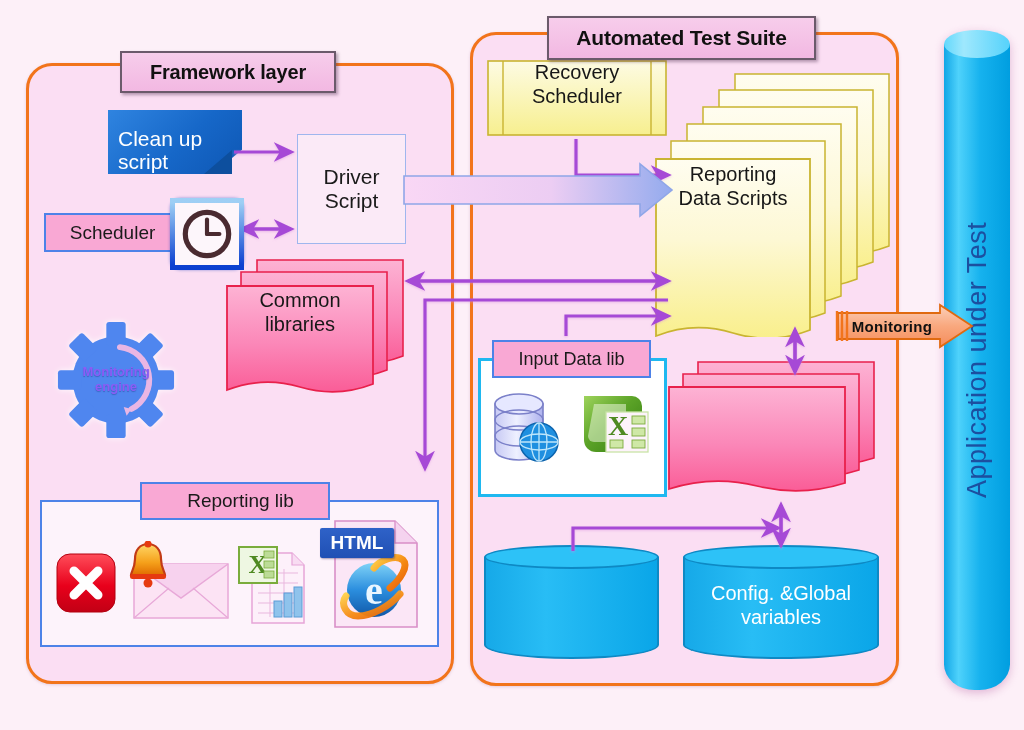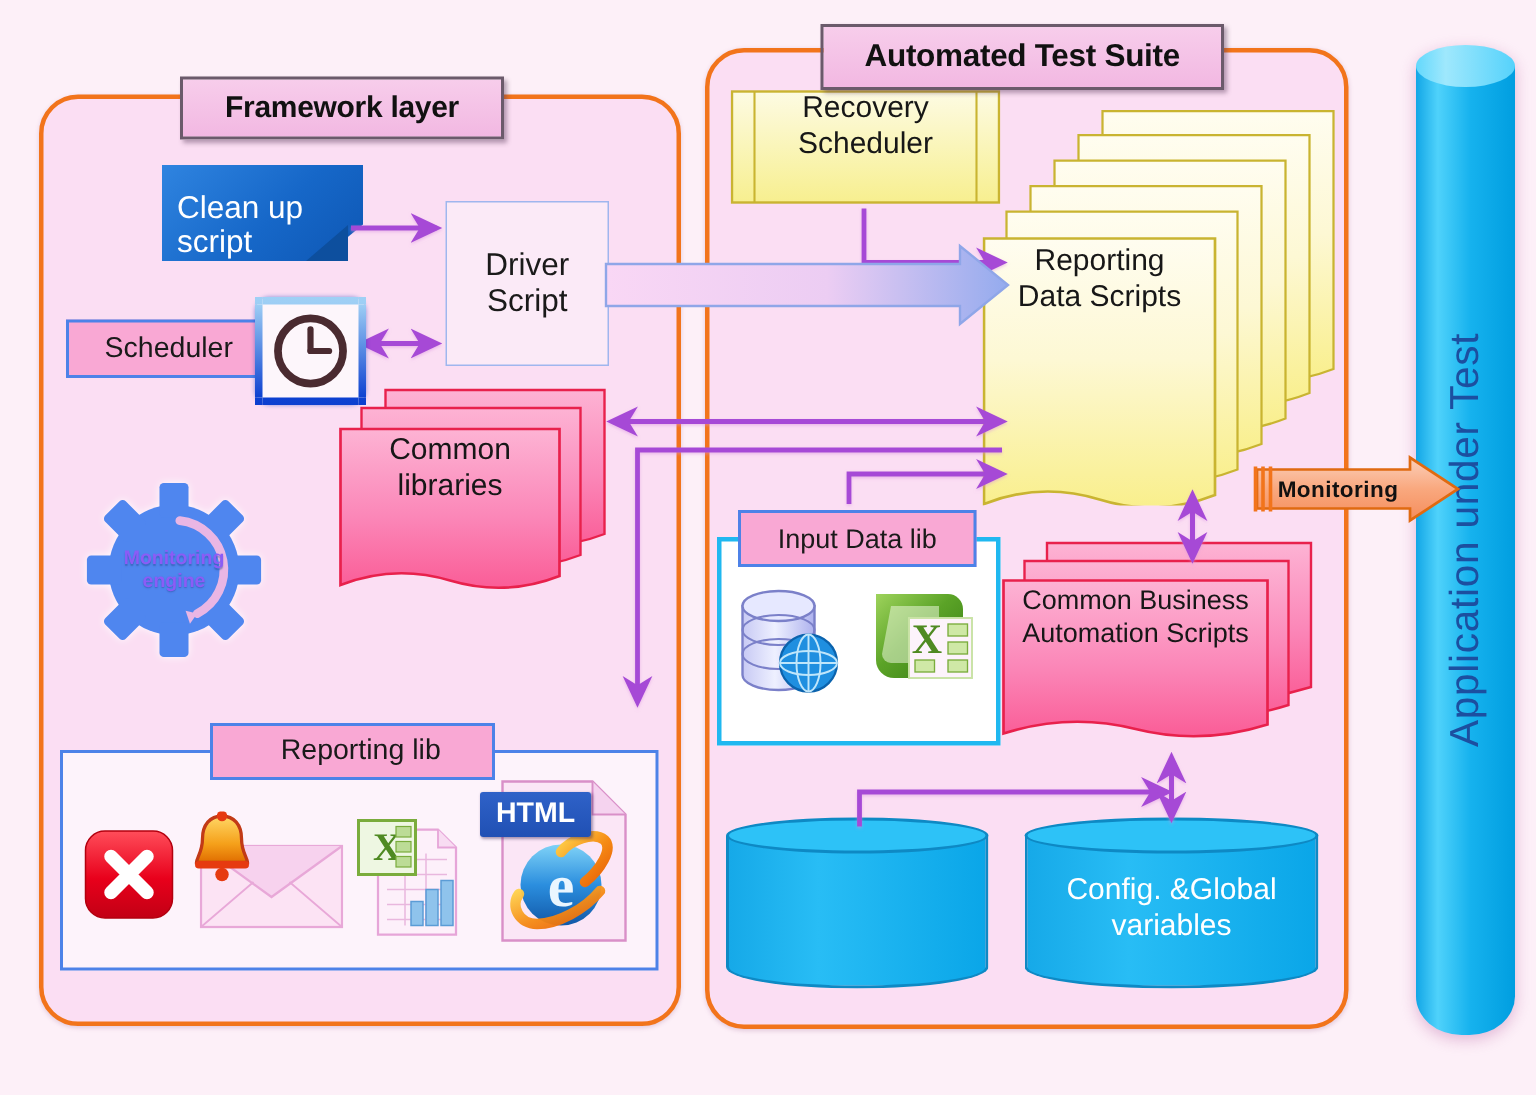--- a/index.html
+++ b/index.html
@@ -446,24 +446,20 @@
       <text x="40" y="45" font-family="Liberation Serif, serif" font-size="28" font-weight="bold" fill="#4f8a22" text-anchor="middle">X</text>
     </svg>
   </div>
 
   <div class="docstack" style="left:668px;top:360px;width:208px;height:145px;">
     <svg viewBox="0 0 208 145" width="208" height="145">
       <path d="M30,2 H206 V98 q-44,14 -88,3 q-44,-11 -88,3 Z" fill="url(#gpink)" stroke="#e8214c" stroke-width="1.6"></path>
       <path d="M15,14 H191 V110 q-44,14 -88,3 q-44,-11 -88,3 Z" fill="url(#gpink)" stroke="#e8214c" stroke-width="1.6"></path>
       <path d="M1,27 H177 V123 q-44,14 -88,3 q-44,-11 -88,3 Z" fill="url(#gpink)" stroke="#e8214c" stroke-width="1.8"></path>
     </svg>
-    <div class="doc-text" style="left:1px;top:30px;width:176px;height:90px;font-size:18px;">
-      <span>Common Business</span>
-      <span>Automation Scripts</span>
-    </div>
   </div>
 
   <div class="cyl" style="left:484px;top:545px;width:175px;height:114px;">
     <div class="body"></div>
     <div class="top"></div>
   </div>
 
   <div class="cyl" style="left:683px;top:545px;width:196px;height:114px;">
     <div class="body"></div>
     <div class="top"></div>

